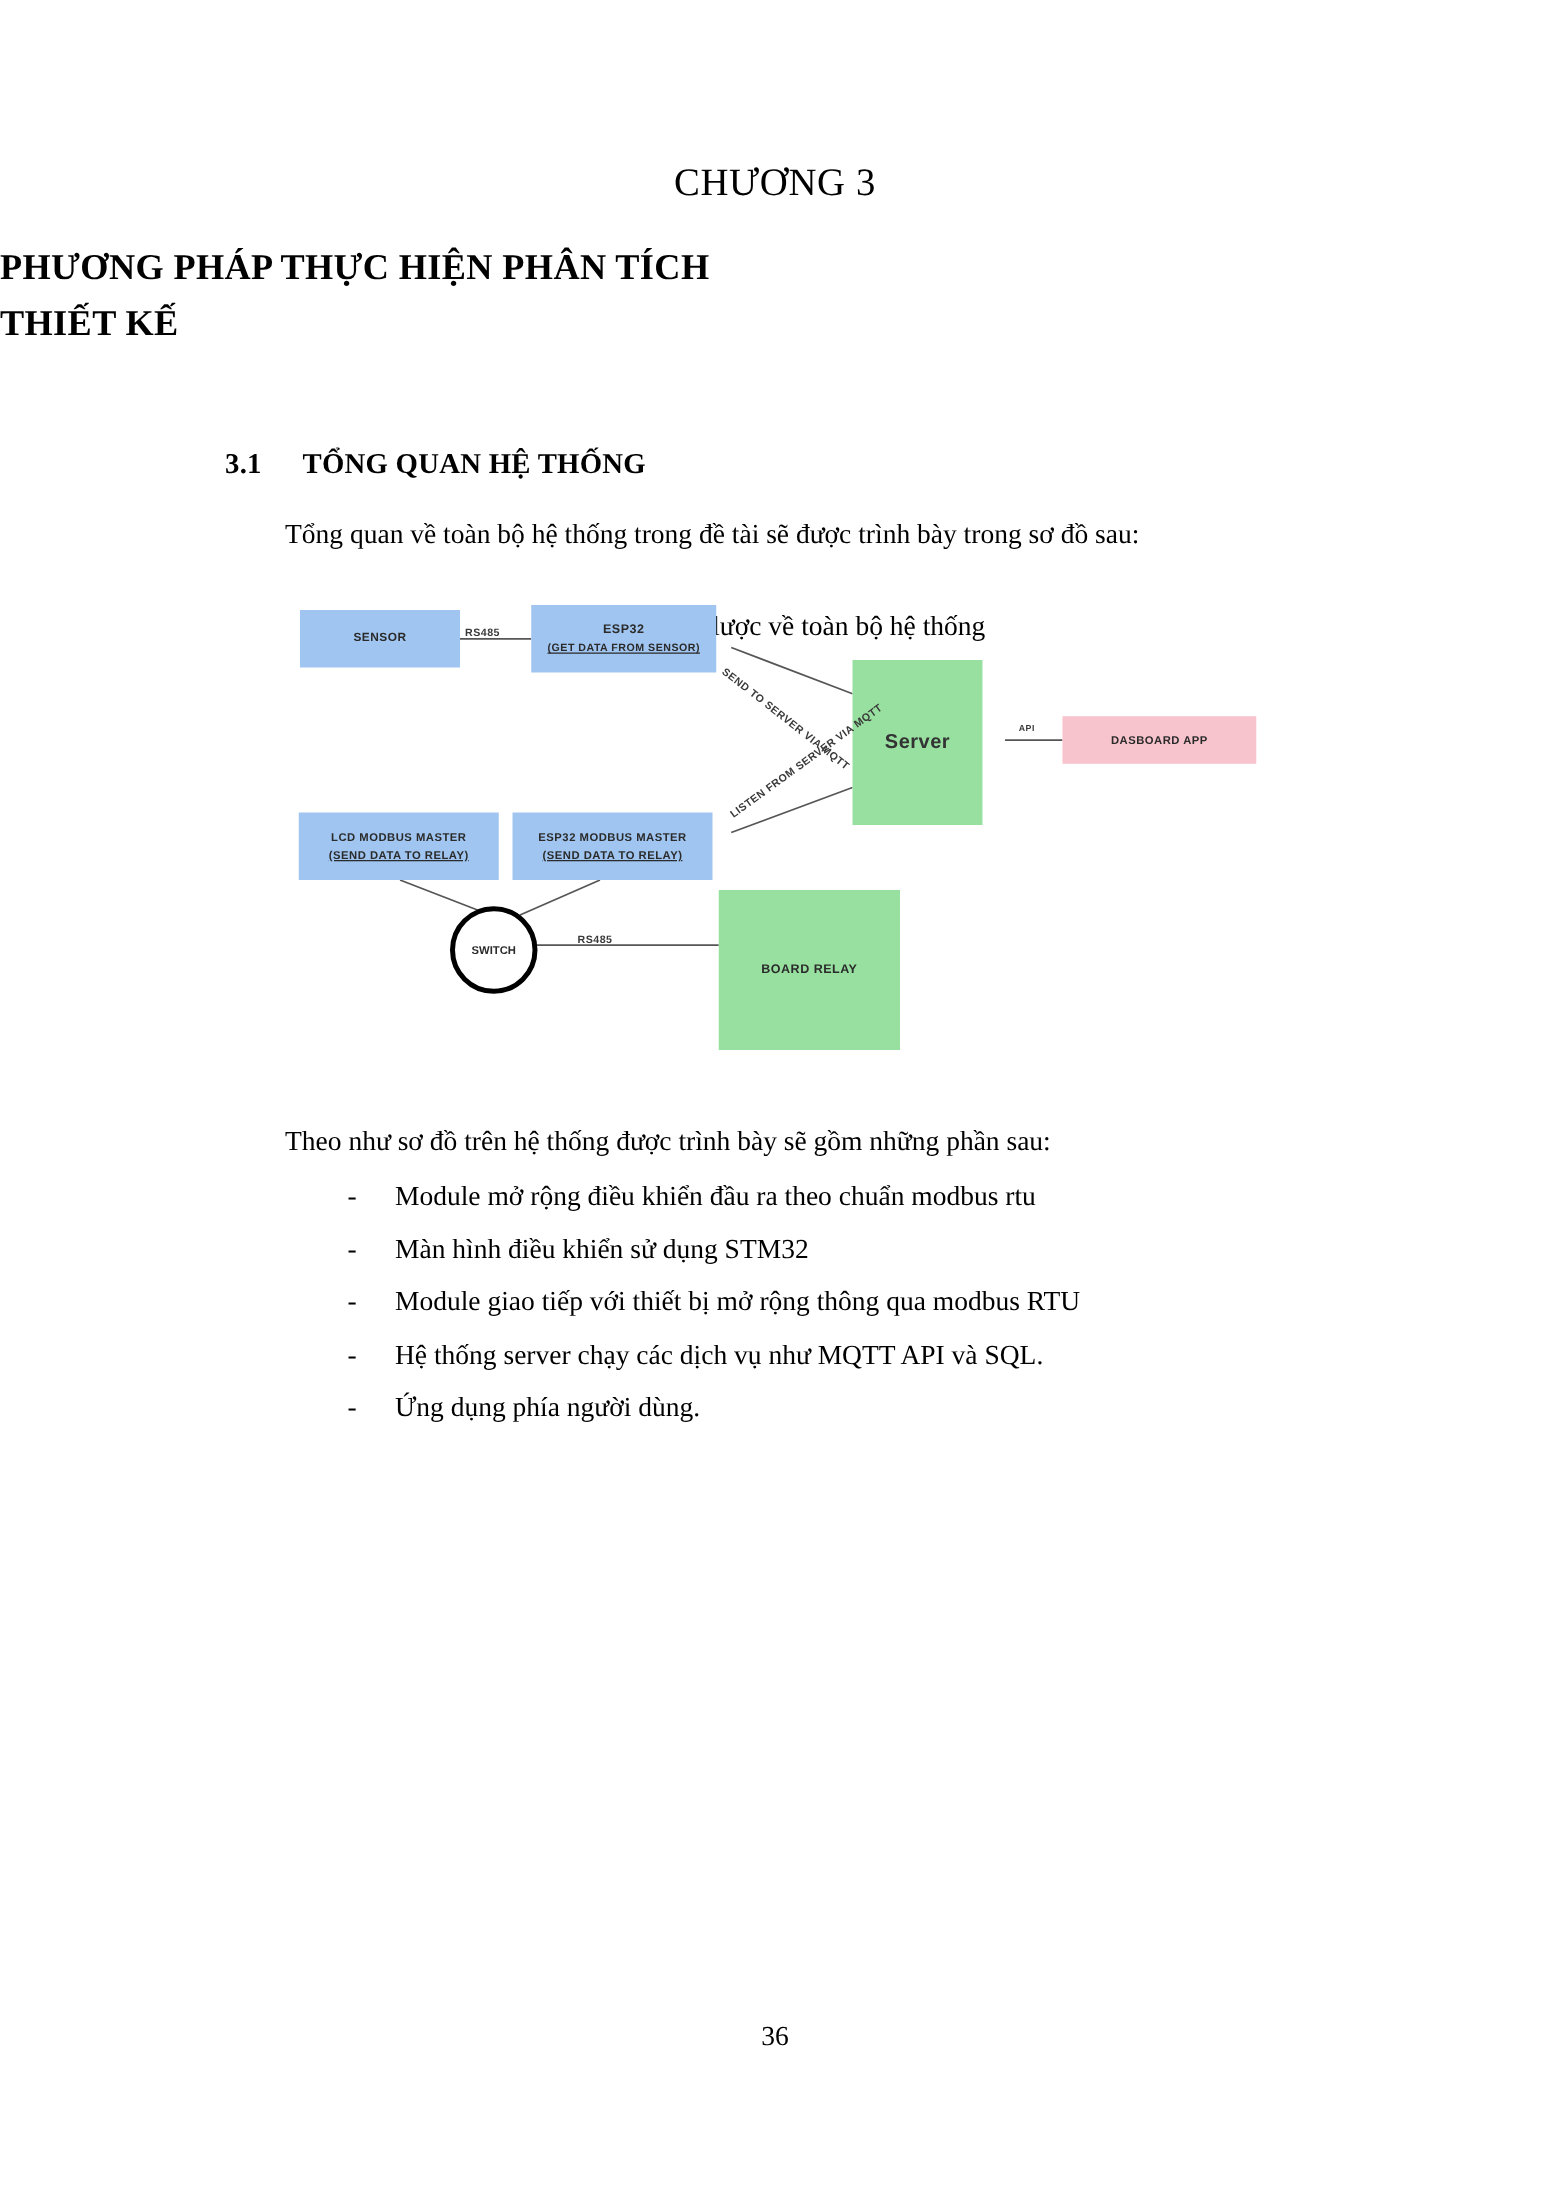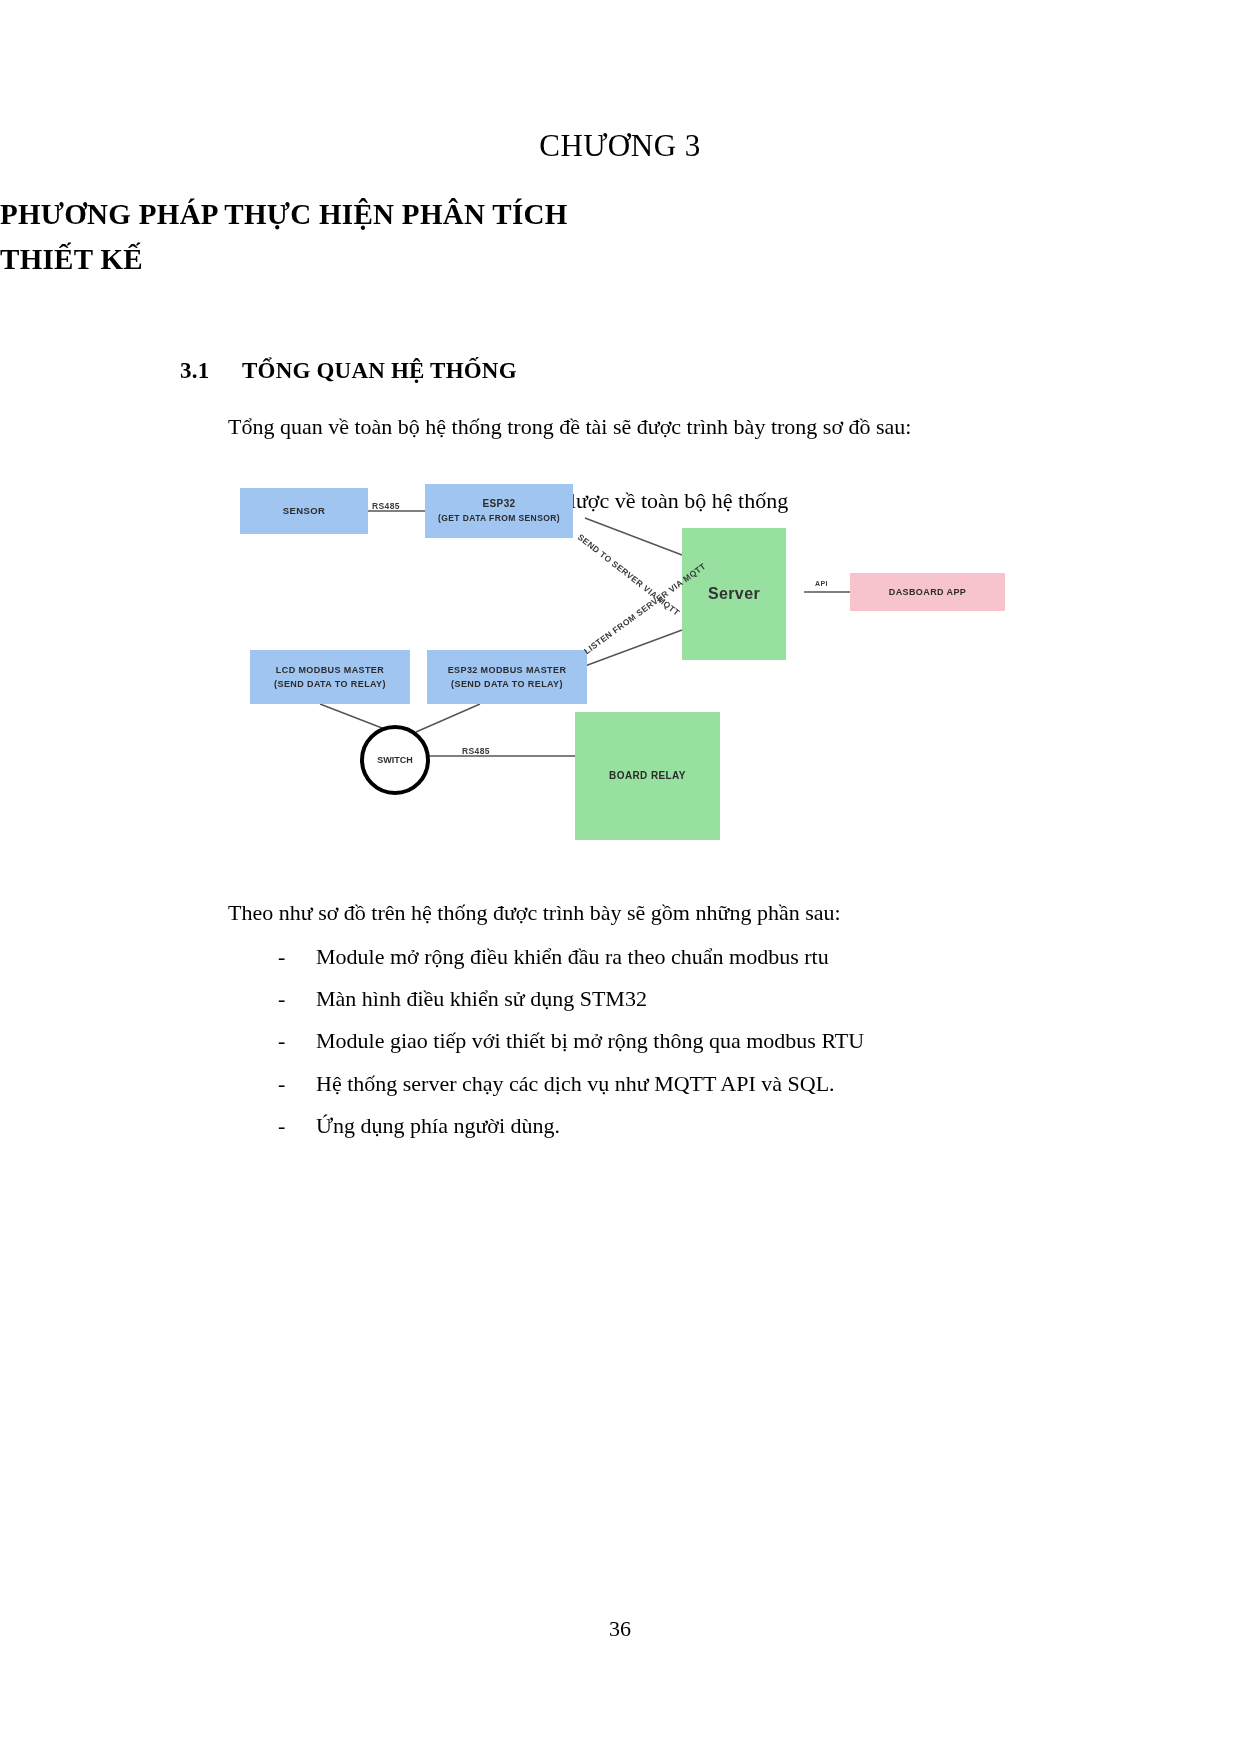--- a/index.html
+++ b/index.html
@@ -98,45 +98,46 @@
     justify-content: center;
     text-align: center;
     font-family: "Liberation Sans", sans-serif;
     font-weight: bold;
     color: #2b2b2b;
     letter-spacing: 0.4px;
     line-height: 1.35;
   }
   .node .sub {
     font-weight: bold;
+    text-decoration: underline;
   }
   .node-blue { background: #9fc5f0; }
   .node-green { background: #98e0a0; }
   .node-pink  { background: #f7c4cd; }
 
   .n-sensor {
     left: 10px; top: 18px; width: 128px; height: 46px;
     font-size: 9.5px;
   }
   .n-esp32 {
     left: 195px; top: 14px; width: 148px; height: 54px;
     font-size: 10px;
     flex-direction: column;
   }
   .n-esp32 .sub { font-size: 8.5px; margin-top: 3px; }
 
   .n-lcd {
-    left: 20px; top: 180px; width: 160px; height: 54px;
+    left: 9px; top: 180px; width: 160px; height: 54px;
     font-size: 9px;
     flex-direction: column;
   }
   .n-lcd .sub { font-size: 9px; margin-top: 2px; }
 
   .n-esp32m {
-    left: 197px; top: 180px; width: 160px; height: 54px;
+    left: 180px; top: 180px; width: 160px; height: 54px;
     font-size: 9px;
     flex-direction: column;
   }
   .n-esp32m .sub { font-size: 9px; margin-top: 2px; }
 
   .n-server {
     left: 452px; top: 58px; width: 104px; height: 132px;
     font-size: 16px;
     color: #333;
   }

